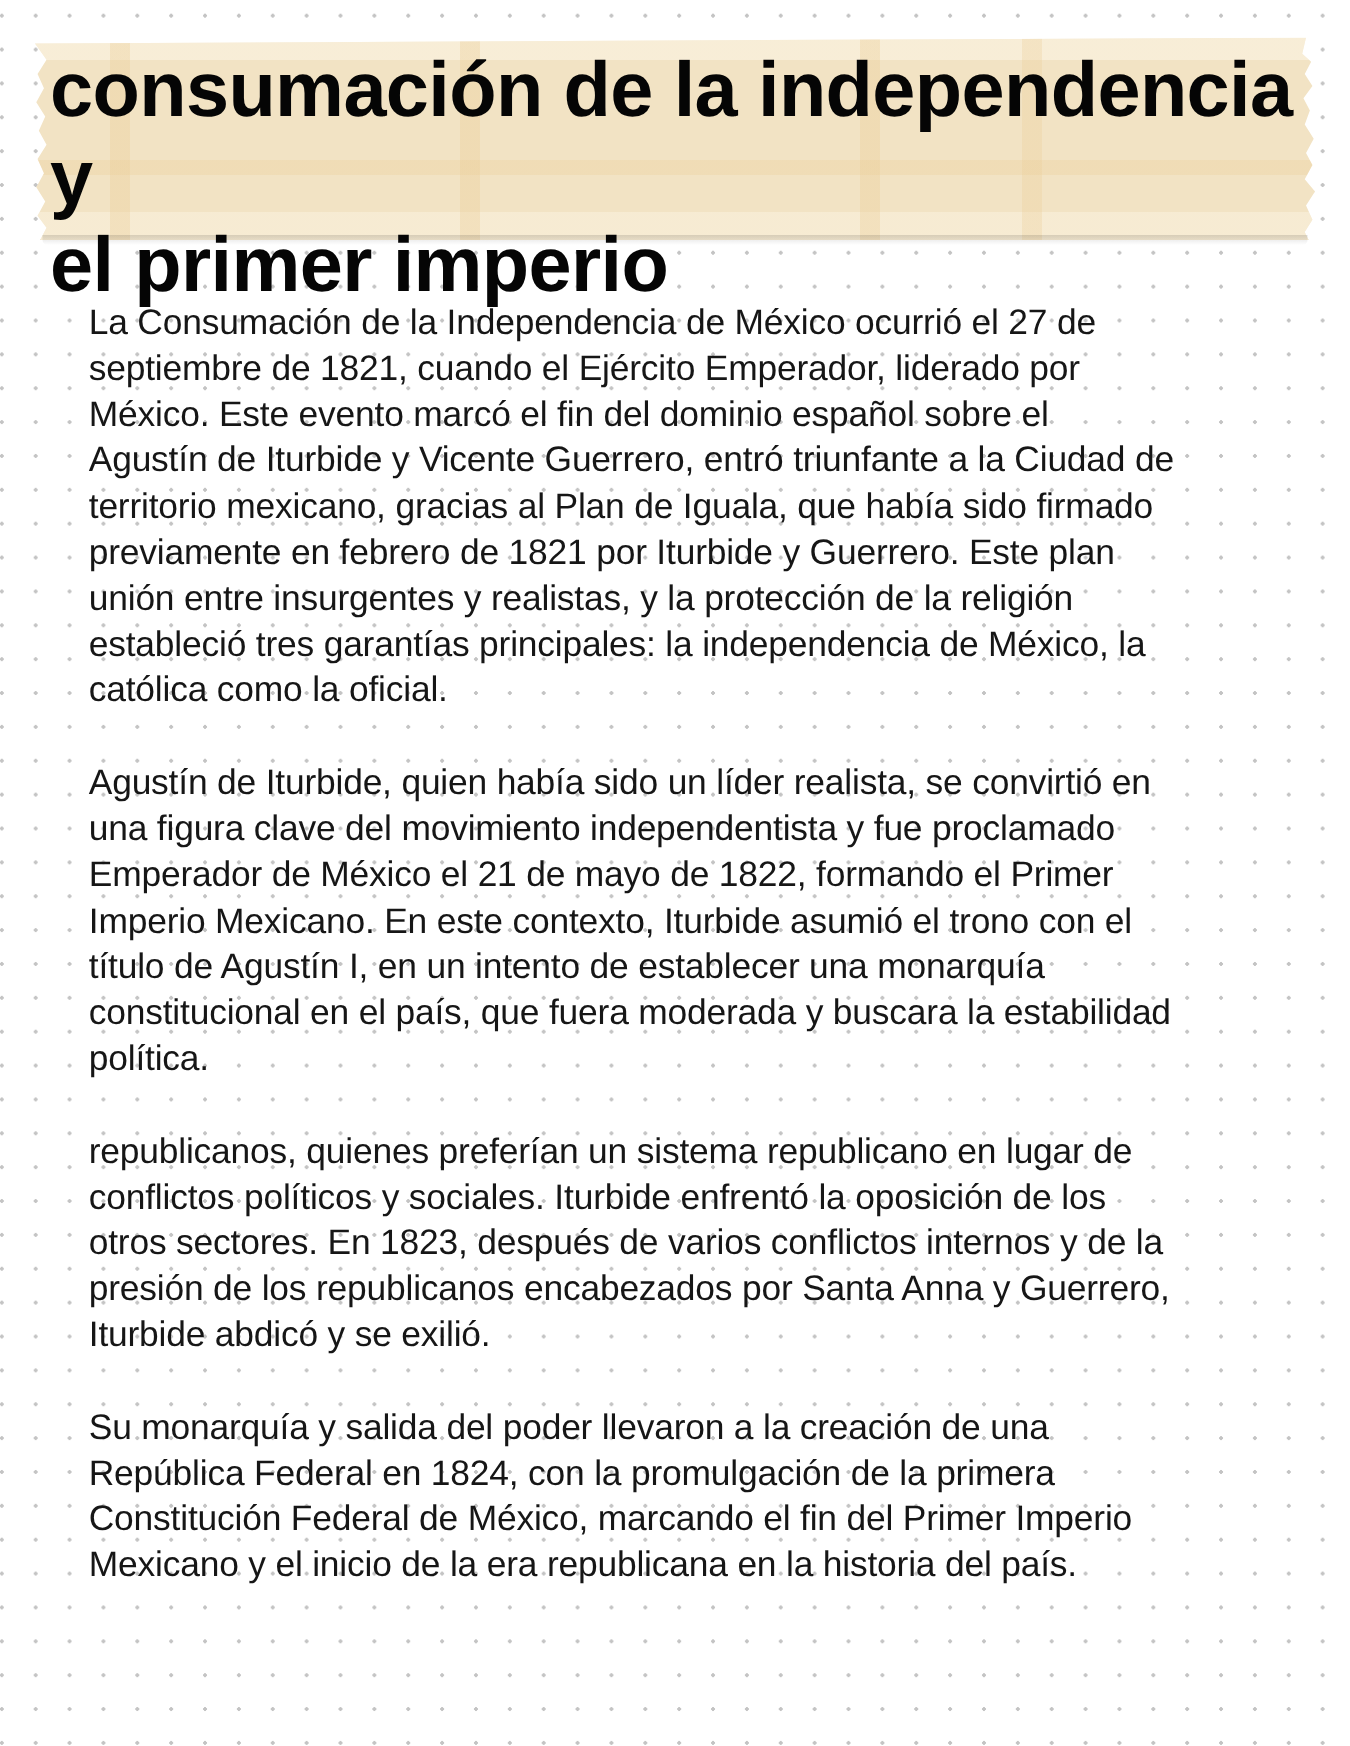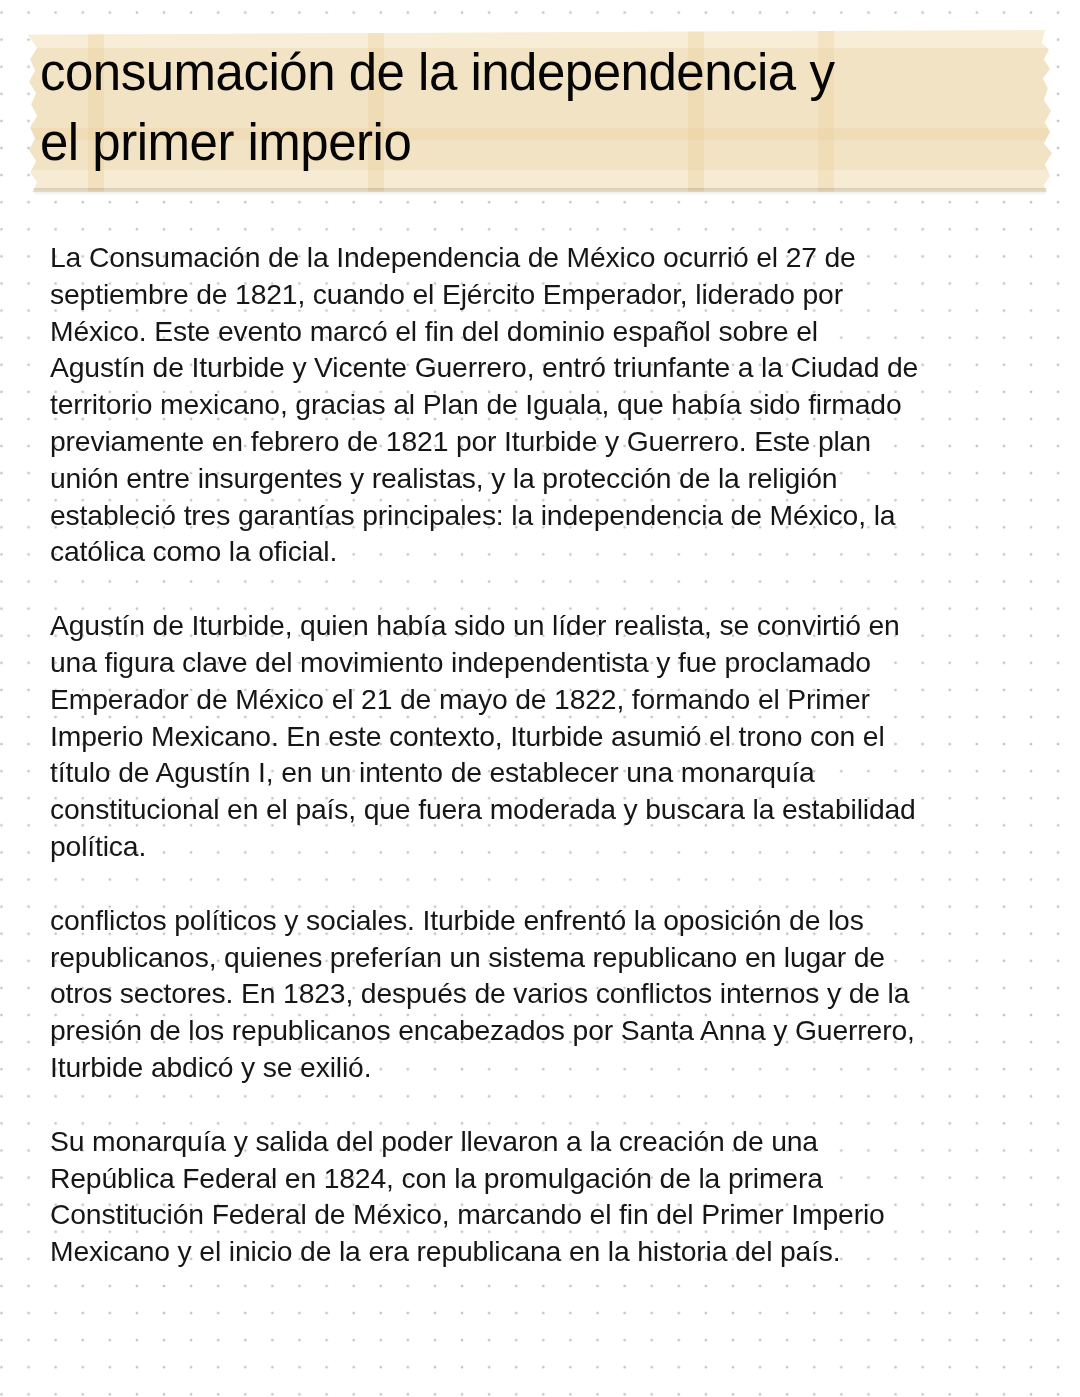--- a/index.html
+++ b/index.html
@@ -63,22 +63,22 @@
     background: linear-gradient(180deg, rgba(0,0,0,0.13), rgba(0,0,0,0));
     border-radius: 0 0 4px 4px;
   }
   .title {
     position: absolute;
     left: 40px;
     top: 38px;
     width: 1010px;
     margin: 0;
     font-family: "Liberation Sans", "DejaVu Sans", sans-serif;
-    font-weight: normal;
-    font-size: 51px;
+    font-weight: bold;
+    font-size: 62px;
     line-height: 70px;
     letter-spacing: -0.5px;
     color: #050505;
   }
 
   
   .content {
     position: absolute;
     left: 50px;
     top: 239px;
@@ -87,20 +87,21 @@
   .paragraph {
     margin: 0;
     font-size: 28.3px;
     line-height: 36.8px;
     color: #161616;
     letter-spacing: -0.15px;
   }
   .paragraph .line {
     display: block;
     white-space: nowrap;
+    margin-left: 21px;
   }
   .p1 { margin-bottom: 37px; }
   .p2 { margin-bottom: 37px; }
   .p3 { margin-bottom: 37px; }
 </style>
 </head>
 <body>
 
 <div class="tape"></div>
 <div class="tape-shadow"></div>
@@ -128,22 +129,22 @@
     <span class="line">Agustín de Iturbide, quien había sido un líder realista, se convirtió en</span>
     <span class="line">una figura clave del movimiento independentista y fue proclamado</span>
     <span class="line">Emperador de México el 21 de mayo de 1822, formando el Primer</span>
     <span class="line">Imperio Mexicano. En este contexto, Iturbide asumió el trono con el</span>
     <span class="line">título de Agustín I, en un intento de establecer una monarquía</span>
     <span class="line">constitucional en el país, que fuera moderada y buscara la estabilidad</span>
     <span class="line">política.</span>
   </p>
 
   <p class="paragraph p3">
+    <span class="line">republicanos, quienes preferían un sistema republicano en lugar de</span>
     <span class="line">conflictos políticos y sociales. Iturbide enfrentó la oposición de los</span>
-    <span class="line">republicanos, quienes preferían un sistema republicano en lugar de</span>
     <span class="line">otros sectores. En 1823, después de varios conflictos internos y de la</span>
     <span class="line">presión de los republicanos encabezados por Santa Anna y Guerrero,</span>
     <span class="line">Iturbide abdicó y se exilió.</span>
   </p>
 
   <p class="paragraph p4">
     <span class="line">Su monarquía y salida del poder llevaron a la creación de una</span>
     <span class="line">República Federal en 1824, con la promulgación de la primera</span>
     <span class="line">Constitución Federal de México, marcando el fin del Primer Imperio</span>
     <span class="line">Mexicano y el inicio de la era republicana en la historia del país.</span>

